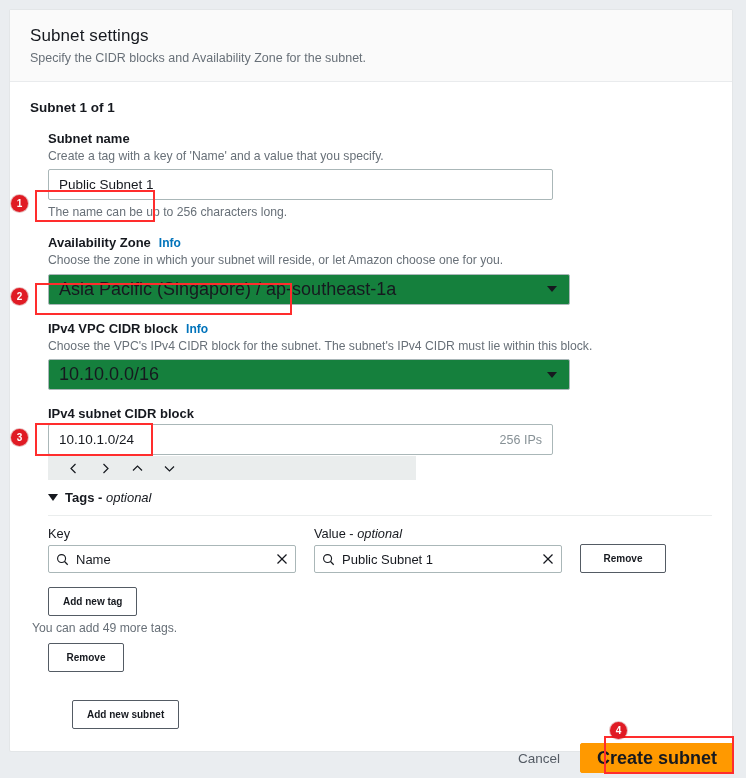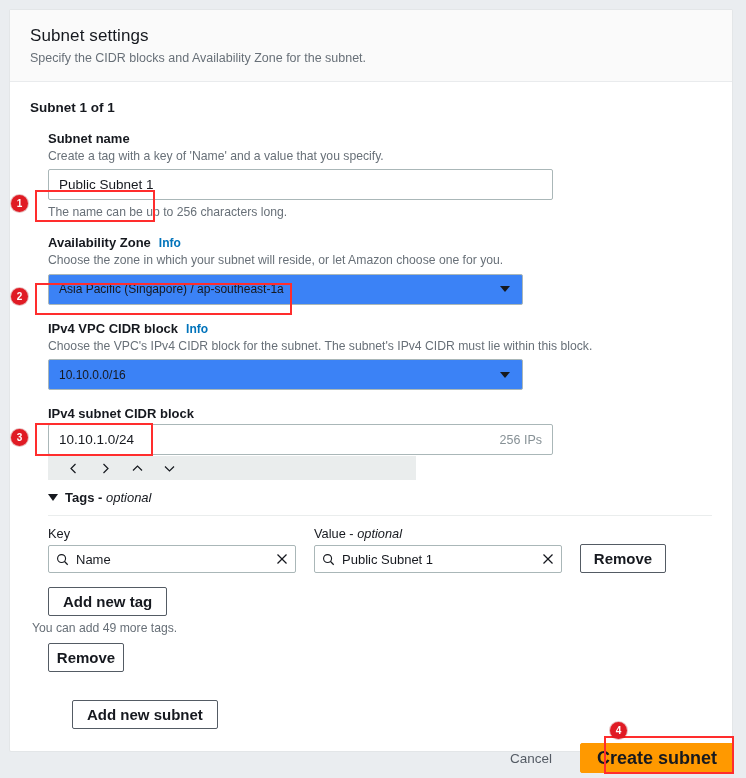--- a/index.html
+++ b/index.html
@@ -106,26 +106,26 @@
   }
   .input.with-suffix {
     justify-content: space-between;
   }
   .input-suffix {
     font-size: 12.5px;
     color: #879196;
   }
   .select {
     box-sizing: border-box;
-    width: 475px;
+    width: 522px;
     height: 31px;
     border: 1px solid #aab7b8;
     border-radius: 2px;
-    background: #3b82f6;
-    font-size: 12px;
+    background: #15803d;
+    font-size: 18px;
     color: #16191f;
     padding: 0 10px;
     display: flex;
     align-items: center;
     justify-content: space-between;
     cursor: pointer;
   }
   .caret {
     width: 0;
     height: 0;
@@ -241,38 +241,38 @@
     box-sizing: border-box;
     display: inline-flex;
     align-items: center;
     justify-content: center;
     height: 29px;
     padding: 0 14px;
     background: #ffffff;
     border: 1px solid #545b64;
     border-radius: 2px;
     font-family: "Liberation Sans", sans-serif;
-    font-size: 15px;
+    font-size: 10px;
     font-weight: bold;
     color: #16191f;
     cursor: pointer;
   }
   .btn-row { margin-left: 18px; }
 
   
   .footer {
     position: absolute;
     left: 0;
     top: 738px;
     width: 746px;
     height: 40px;
     display: flex;
     align-items: center;
     justify-content: flex-end;
-    gap: 24px;
+    gap: 16px;
     padding-right: 12px;
     box-sizing: border-box;
   }
   .link-btn {
     font-size: 13.5px;
     color: #545b64;
     cursor: pointer;
     background: none;
     border: none;
     font-family: "Liberation Sans", sans-serif;

